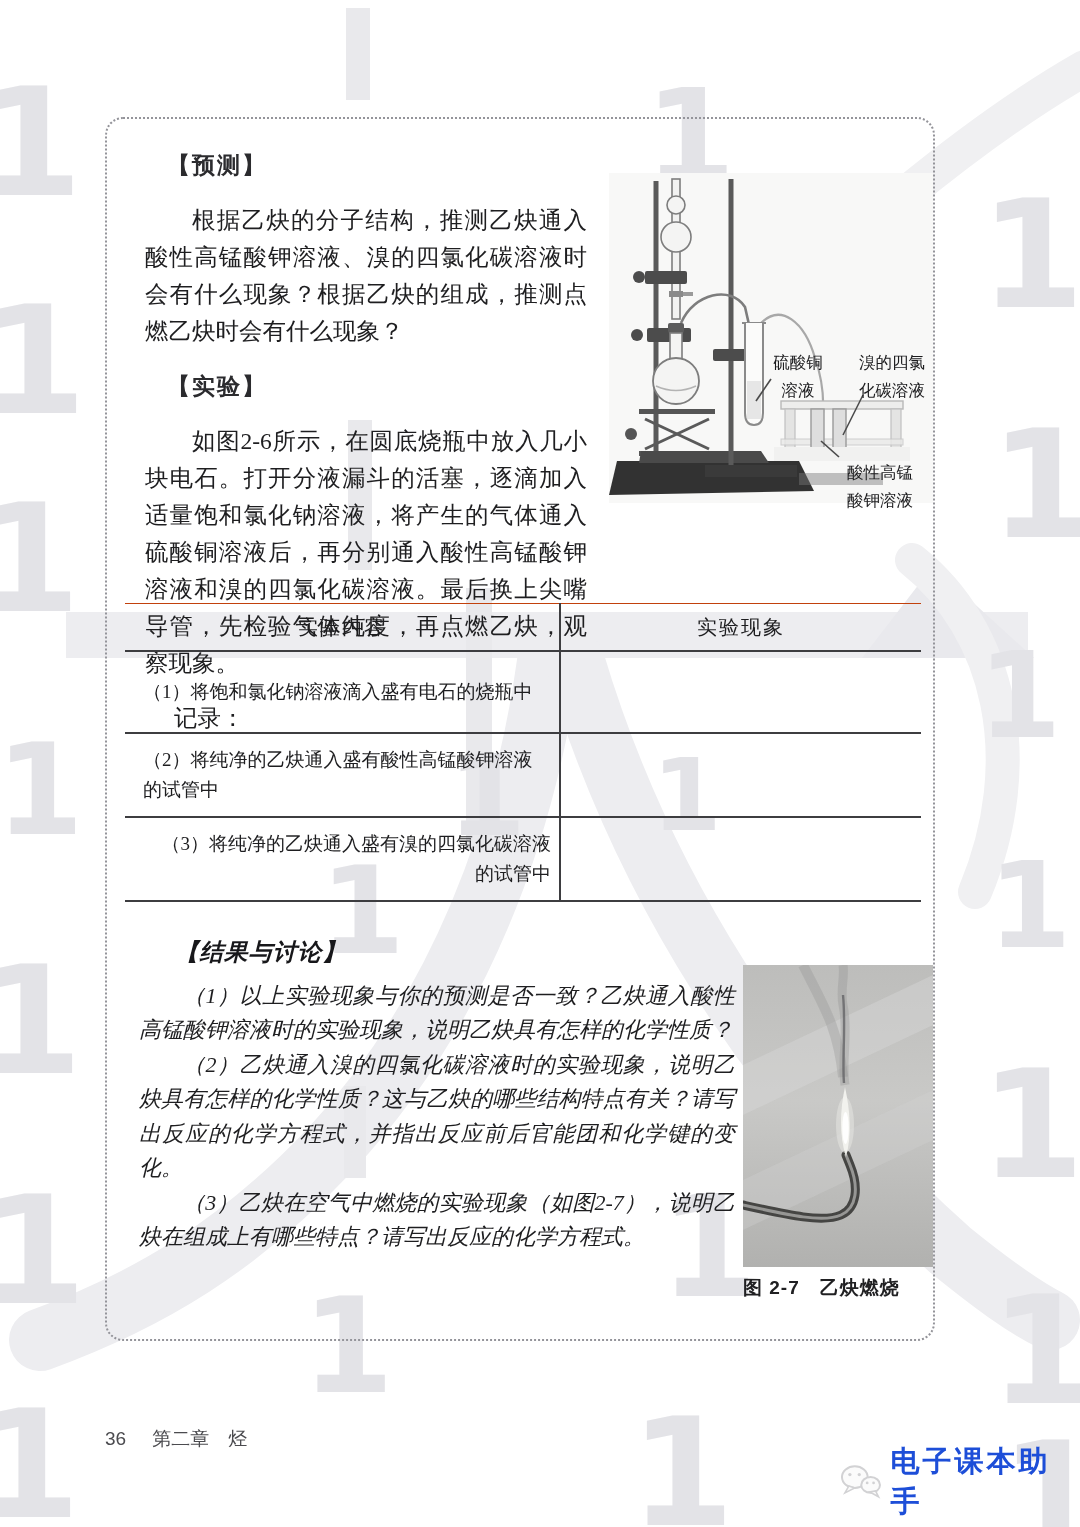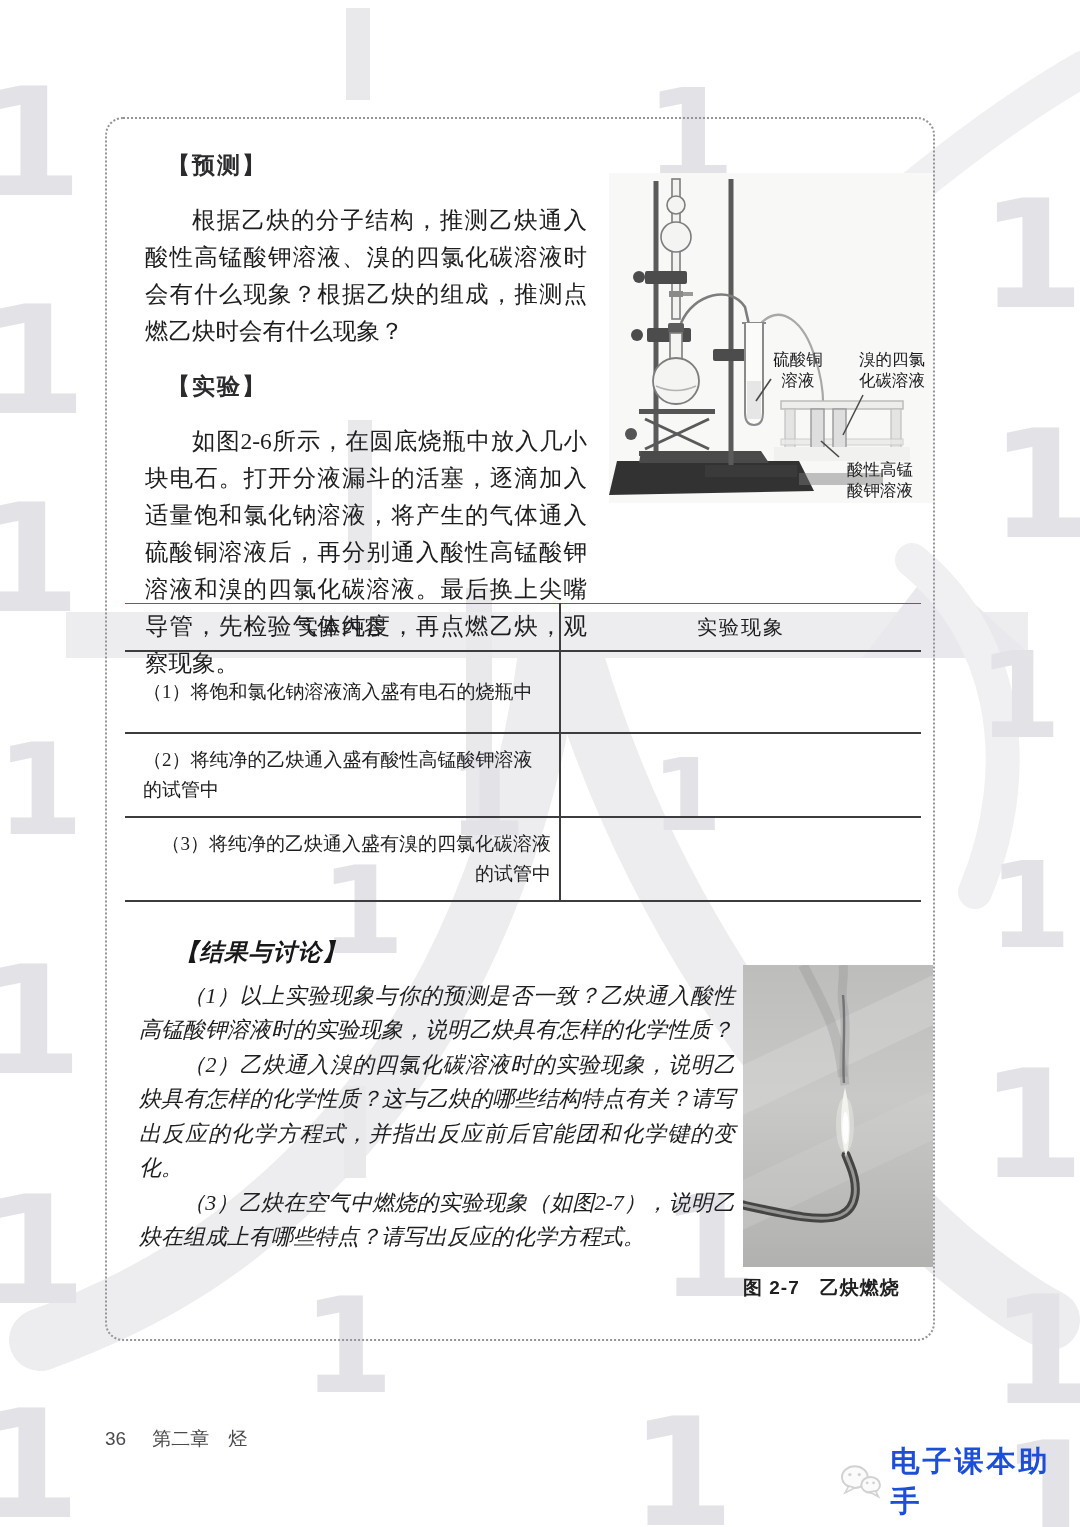--- a/index.html
+++ b/index.html
@@ -28,21 +28,21 @@
     font-size:23px;font-weight:600;letter-spacing:2px;color:#2b2b2e;
     margin:6px 0 5px 40px;
   }
   .para{margin:18px;text-indent:2em;}
   .record{margin:3px 0 0;text-indent:2em;}
   
   .fig26{position:absolute;left:502px;top:54px;width:324px;}
   .fig26 .art{position:relative;width:324px;height:334px;}
   .fig26 .art svg{position:absolute;left:0;top:0;}
   .fig-label{
-    position:absolute;font-size:16.5px;line-height:21px;text-align:center;
+    position:absolute;font-size:16.5px;line-height:28px;text-align:center;
     color:#1b1b1d;font-family:"Liberation Serif",serif;
   }
   .figcap{
     font-family:"Liberation Sans","DejaVu Sans",sans-serif;font-weight:600;
     font-size:19px;color:#202022;margin-top:4px;letter-spacing:1px;
   }
   
   .exp-table{
     position:absolute;left:18px;top:484px;width:796px;border-collapse:collapse;
     font-size:19px;color:#1e1e20;table-layout:fixed;
@@ -123,20 +123,21 @@
     <span class="wm-digit" style="left:630px;top:1398px;font-size:150px">1</span>
   </div>
 
   <div class="content-box">
 
     <div class="text-col">
       <div class="sec-head">【预测】</div>
       <p class="para">根据乙炔的分子结构，推测乙炔通入酸性高锰酸钾溶液、溴的四氯化碳溶液时会有什么现象？根据乙炔的组成，推测点燃乙炔时会有什么现象？</p>
       <div class="sec-head">【实验】</div>
       <p class="para">如图2-6所示，在圆底烧瓶中放入几小块电石。打开分液漏斗的活塞，逐滴加入适量饱和氯化钠溶液，将产生的气体通入硫酸铜溶液后，再分别通入酸性高锰酸钾溶液和溴的四氯化碳溶液。最后换上尖嘴导管，先检验气体纯度，再点燃乙炔，观察现象。</p>
+      <p class="record">记录：</p>
     </div>
 
     <figure class="fig26" style="margin:0">
       <div class="art">
         <svg width="324" height="334" viewBox="0 0 324 334">
           <rect x="0" y="0" width="324" height="330" fill="#f8f8f7"></rect>
 
           <line x1="47" y1="8" x2="47" y2="286" stroke="#5a5a5a" stroke-width="5"></line>
           <rect x="63" y="6" width="8" height="140" fill="#f2f2f1" stroke="#7d7d7d" stroke-width="1.6"></rect>
           <circle cx="67" cy="32" r="9" fill="#f4f4f3" stroke="#7d7d7d" stroke-width="1.6"></circle>

